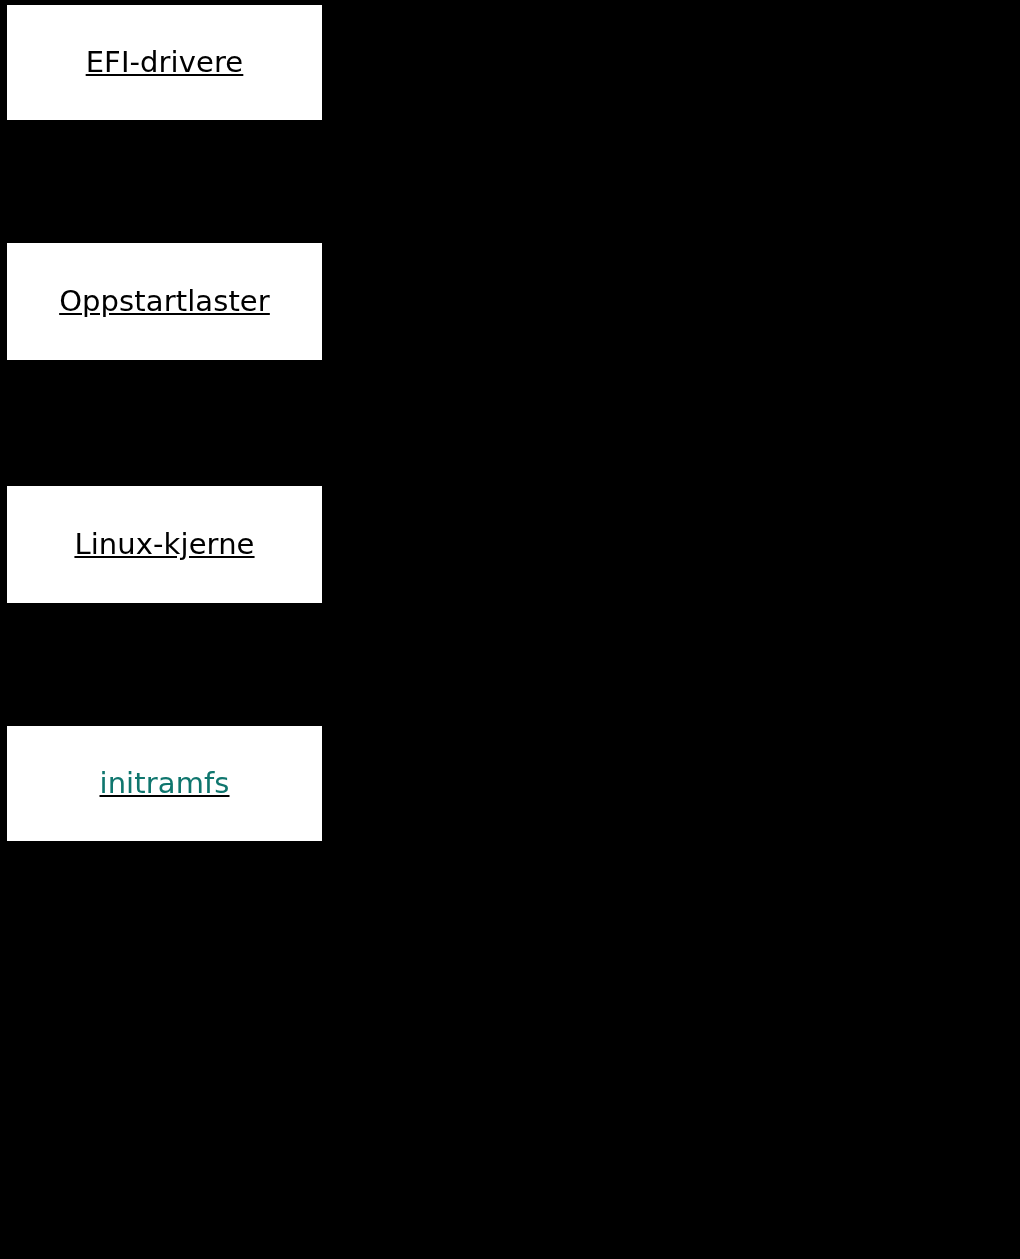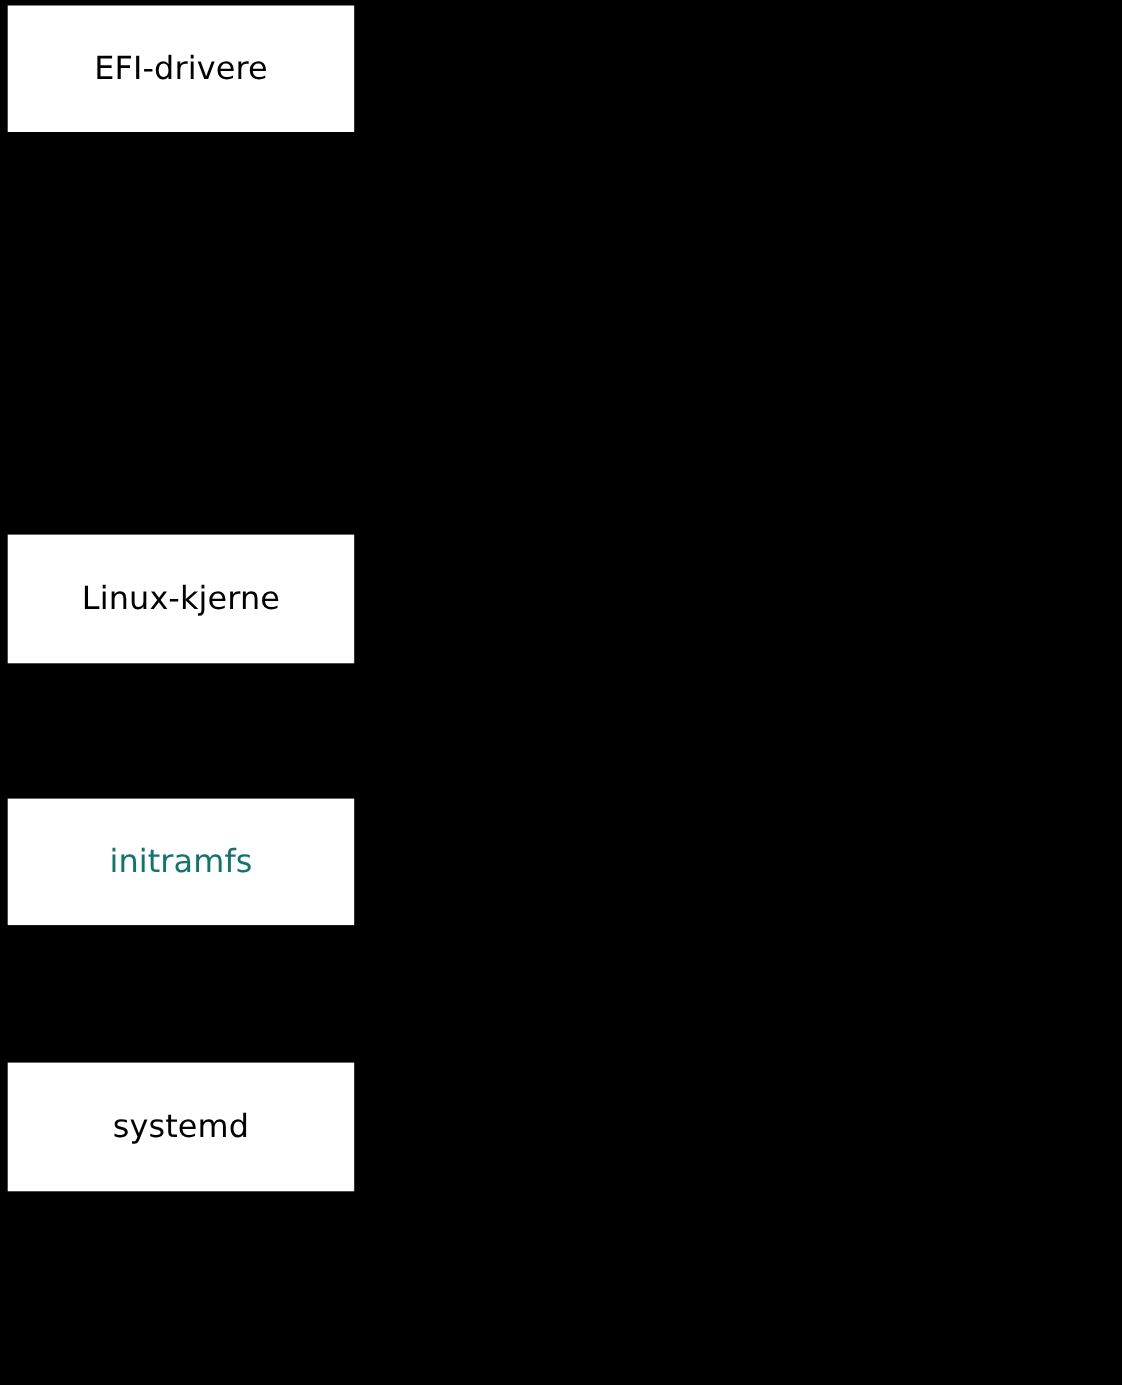--- a/index.html
+++ b/index.html
@@ -17,46 +17,47 @@
     font-family: "DejaVu Sans", "Liberation Sans", sans-serif;
   }
   .node-box {
     position: absolute;
     box-sizing: border-box;
     background: #ffffff;
     display: flex;
     align-items: center;
     justify-content: center;
     text-align: center;
+    text-decoration: underline;
   }
   .node-label {
     color: #000000;
     font-size: 29px;
     font-weight: 400;
     line-height: 1;
     letter-spacing: 0.1px;
     white-space: nowrap;
     user-select: none;
   }
 </style>
 </head>
 <body>
 
 <div id="canvas" style="width: 1020px; height: 1259px; background: rgb(0, 0, 0);">
 
   <div class="node-box" style="left: 7px; top: 5px; width: 315px; height: 115px; background: rgb(255, 255, 255);">
     <span class="node-label" style="color: rgb(0, 0, 0);">EFI-drivere</span>
   </div>
 
+  <div class="node-box" style="left: 7px; top: 243px; width: 315px; height: 117px; background: rgb(255, 255, 255);">
+    <span class="node-label" style="color: rgb(0, 0, 0);">Oppstartlaster</span>
+  </div>
 
   <div class="node-box" style="left: 7px; top: 486px; width: 315px; height: 117px; background: rgb(255, 255, 255);">
     <span class="node-label" style="color: rgb(0, 0, 0);">Linux-kjerne</span>
   </div>
 
   <div class="node-box" style="left: 7px; top: 726px; width: 315px; height: 115px; background: rgb(255, 255, 255);">
     <span class="node-label" style="color: #0f766e;">initramfs</span>
   </div>
 
-  <div class="node-box" style="left: 7px; top: 966px; width: 315px; height: 117px; background: rgb(255, 255, 255);">
-    <span class="node-label" style="color: rgb(0, 0, 0);">systemd</span>
-  </div>
 
 </div>
 
 </body></html>

